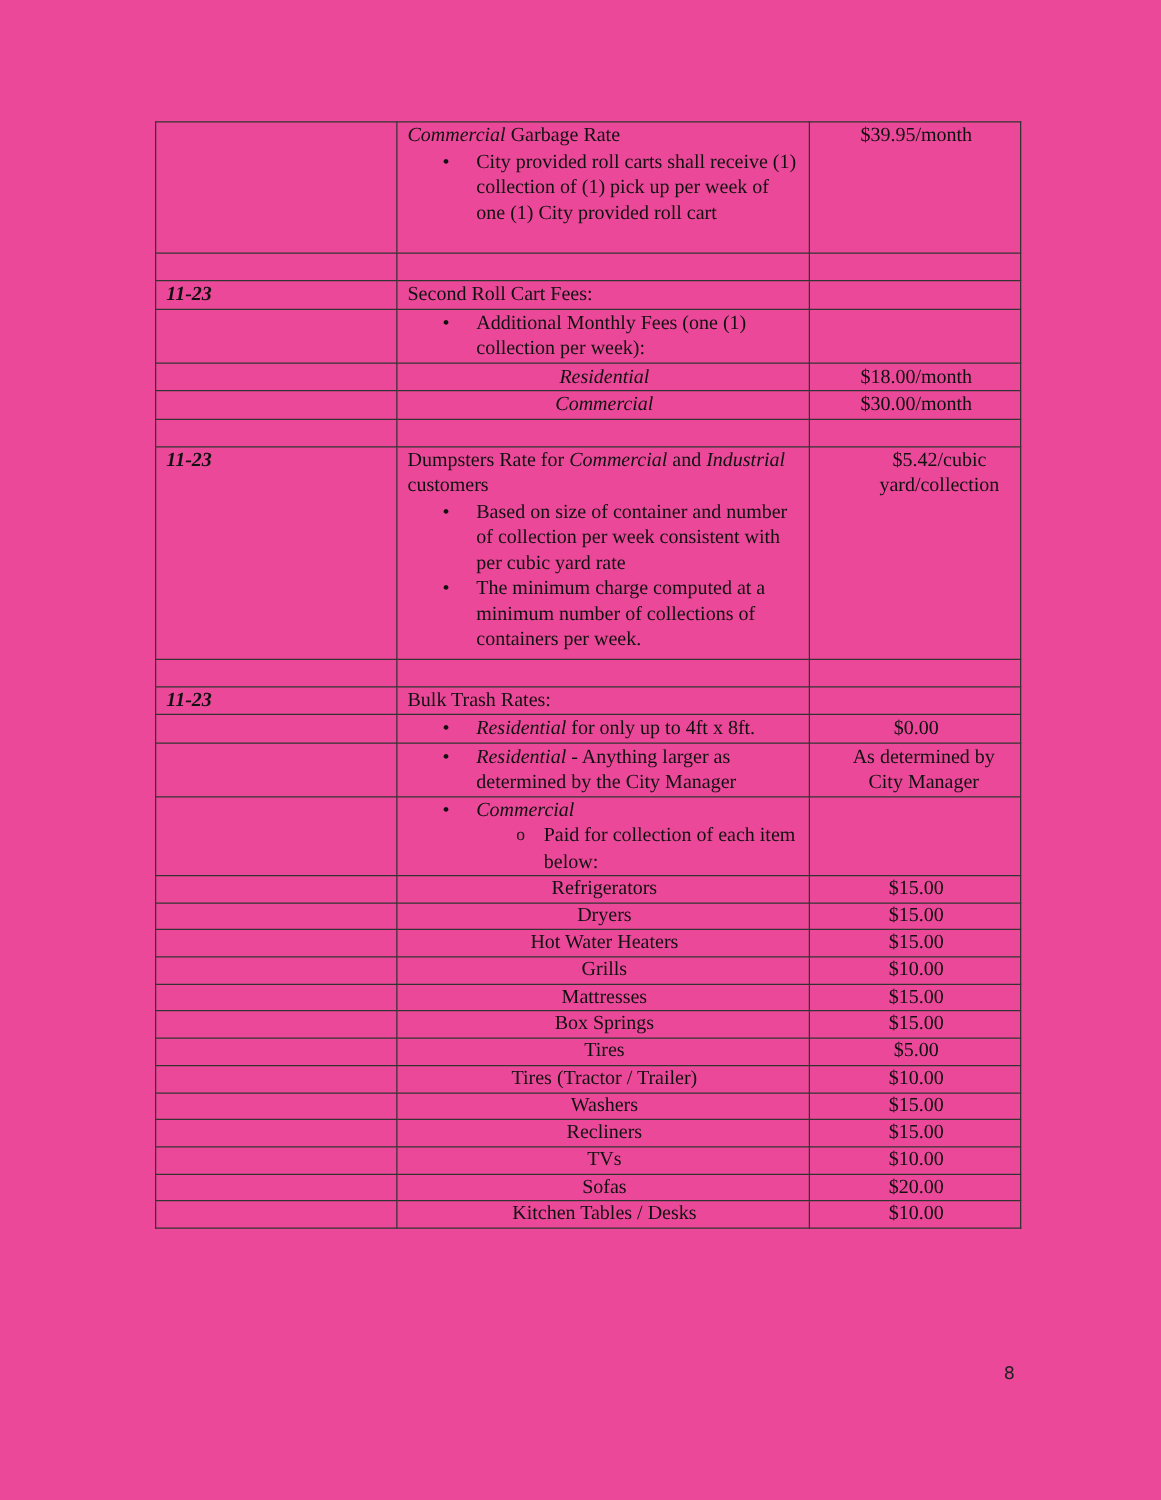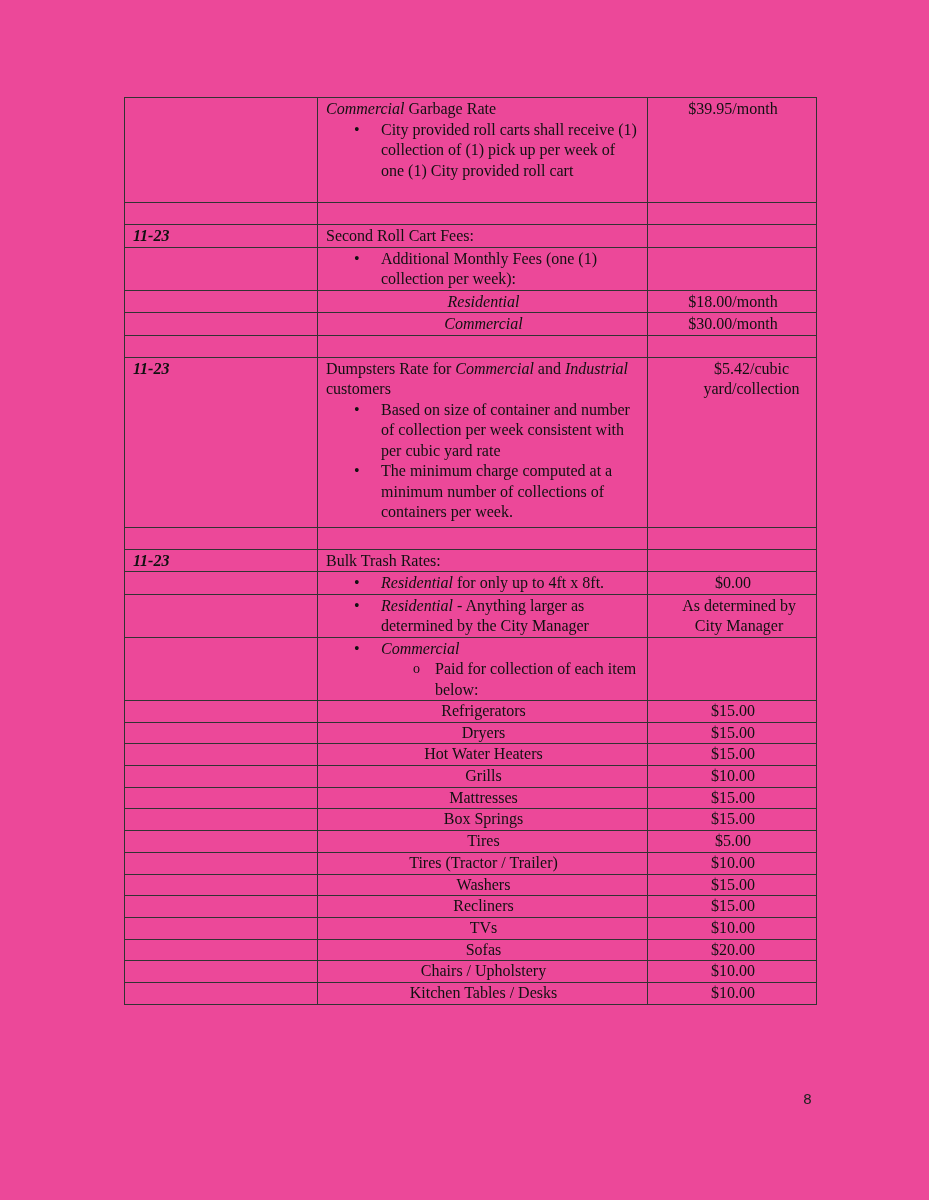--- a/index.html
+++ b/index.html
@@ -190,25 +190,20 @@
           <td class="right">TVs</td>
           <td class="right">$10.00</td>
         </tr>
       <tr class="item">
           <td></td>
           <td class="right">Sofas</td>
           <td class="right">$20.00</td>
         </tr>
       <tr class="item">
           <td></td>
-          <td class="right">Chairs / Upholstery</td>
-          <td class="right">$10.00</td>
-        </tr>
-      <tr class="item">
-          <td></td>
           <td class="right">Kitchen Tables / Desks</td>
           <td class="right">$10.00</td>
         </tr>
     </tbody>
   </table>
 
   <div class="pagenum">8</div>
 </div>
 
 </body></html>

